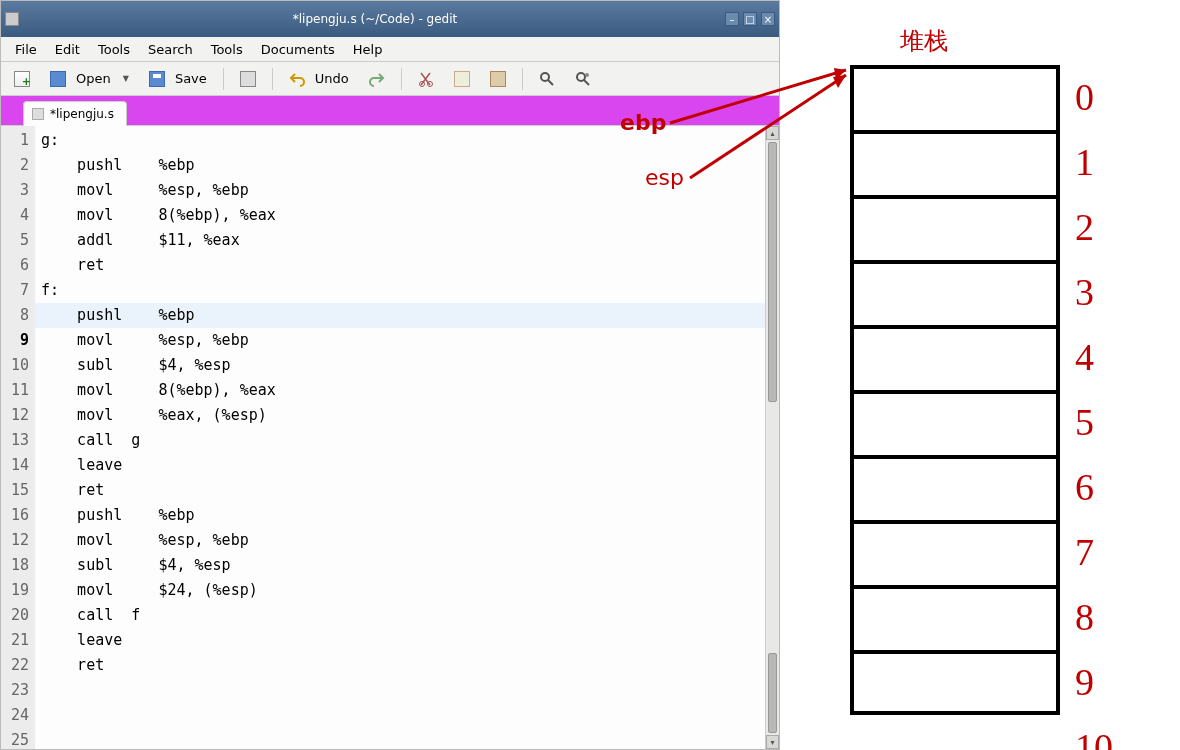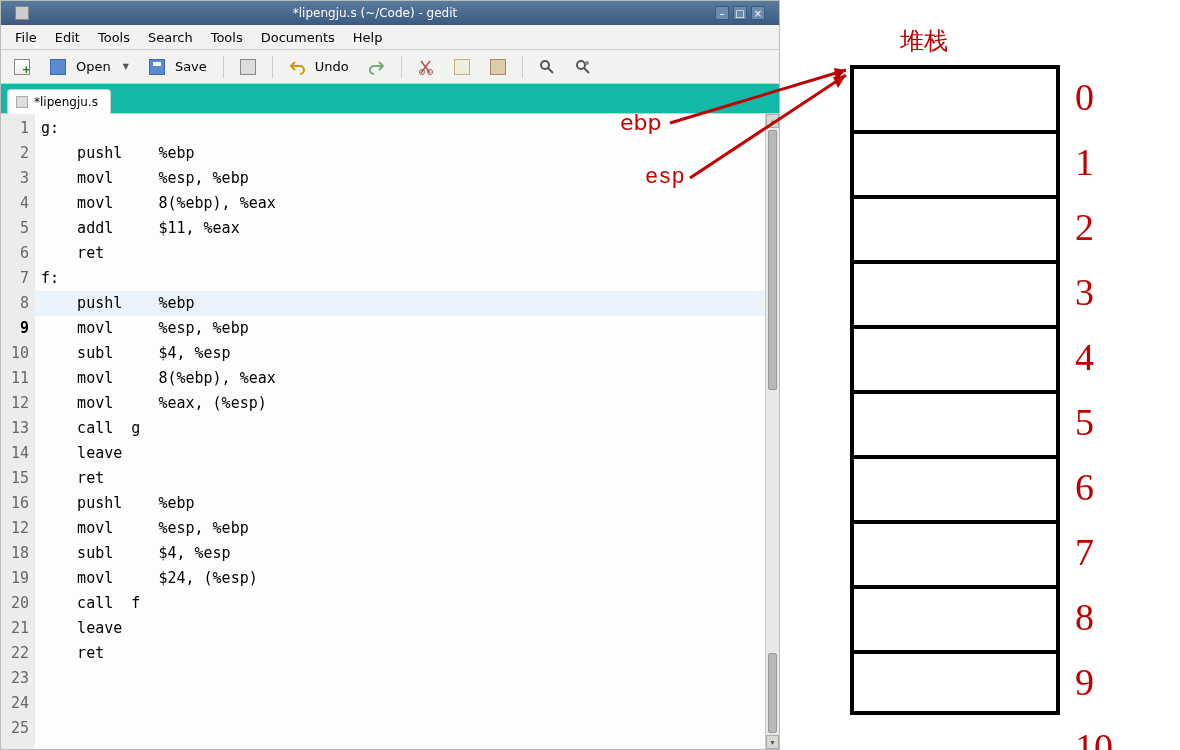--- a/index.html
+++ b/index.html
@@ -16,26 +16,26 @@
     position: absolute;
     left: 0; top: 0;
     width: 780px;
     height: 750px;
     background: #fdfdfd;
     border: 1px solid #bbb;
     display: flex;
     flex-direction: column;
   }
   .titlebar {
-    height: 24px;
+    height: 36px;
     background: linear-gradient(#5a7aa0, #3a5a80);
     color: #fff;
     display: flex;
     align-items: center;
-    padding: 0 14px;
+    padding: 0 4px;
     font-size: 12px;
   }
   .titlebar .app-icon { width:14px; height:14px; background:#ccc; margin-right:6px; border:1px solid #888; }
   .titlebar .title { flex:1; text-align:center; }
   .titlebar .winbtns { display:flex; gap:4px; }
   .titlebar .winbtn { width:14px; height:14px; background:#6b8ab0; border:1px solid #3a5a80; display:flex; align-items:center; justify-content:center; font-size:10px; }
   .menubar {
     height: 24px;
     background: #f2f2f0;
     border-bottom: 1px solid #ccc;
@@ -57,23 +57,23 @@
   .tbtn {
     display: flex; align-items:center; gap:10px;
     padding: 3px 6px; border:1px solid transparent; border-radius:3px;
     cursor: default;
   }
   .tbtn .ic { width:16px; height:16px; display:inline-block; }
   .sep { width:1px; height:22px; background:#ccc; margin:0 3px; }
   .dd-arrow { font-size:8px; color:#555; margin-left:2px; }
   .tabbar {
     height: 30px;
-    background: #14b8a6;
+    background: #d946ef;
     border-bottom: 1px solid #ccc;
-    display:flex; align-items:flex-end; padding: 0 6px;
+    display:flex; align-items:flex-end; padding: 0 22px;
   }
   .tab {
     background:#fdfdfd; border:1px solid #ccc; border-bottom:none;
     border-radius:4px 4px 0 0; padding:5px 12px 5px 8px;
     display:flex; align-items:center; gap:6px; font-size:12px;
     position:relative; top:1px;
   }
   .tab .tab-ic { width:12px; height:12px; background:#ddd; border:1px solid #aaa; }
   .editor-area {
     flex:1; display:flex; overflow:hidden; position:relative;
@@ -284,22 +284,22 @@
       <div class="scroll-thumb" style="top:16px; height:260px;"></div>
       <div class="scroll-thumb" style="bottom:16px; height:80px;"></div>
       <div class="scroll-btn" style="bottom:0">▾</div>
     </div>
   </div>
 
 </div>
 
 <div class="diagram">
   <div class="stack-title">堆栈</div>
-  <div class="ptr-label" style="left:20px; top:110px;">ebp</div>
-  <div class="ptr-label" style="left:45px; top:165px;font-family:Liberation Mono, monospace;">esp</div>
+  <div class="ptr-label" style="left:20px; top:110px;font-weight:bold;">ebp</div>
+  <div class="ptr-label" style="left:45px; top:165px;">esp</div>
 
   <svg width="580" height="750" style="position:absolute;left:0;top:0;">
     <line x1="70" y1="123" x2="246" y2="70" class="arrow"></line>
     <polygon points="246,70 234,68 236,80" class="arrowhead"></polygon>
     <line x1="90" y1="178" x2="246" y2="75" class="arrow"></line>
     <polygon points="246,75 233,77 238,88" class="arrowhead"></polygon>
   </svg>
 
   <div class="stack-box">
     <div class="stack-cell"></div>

